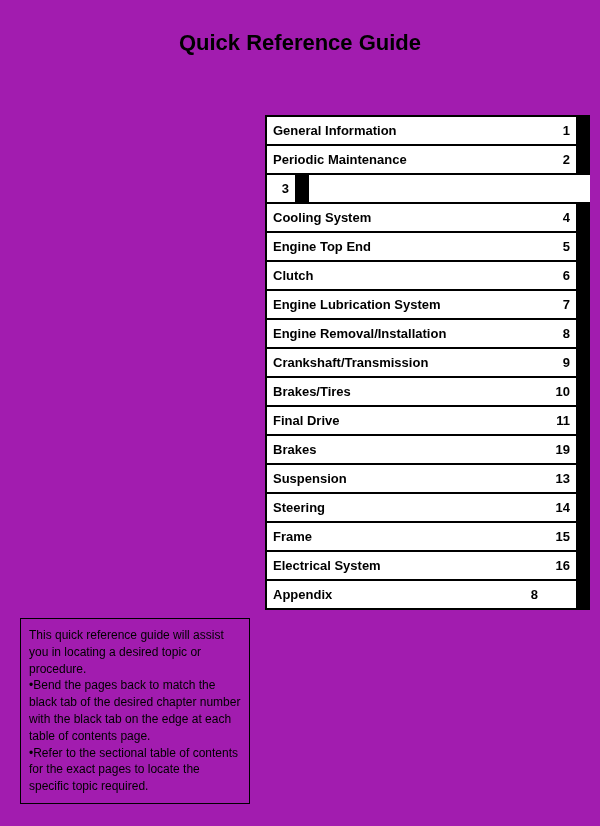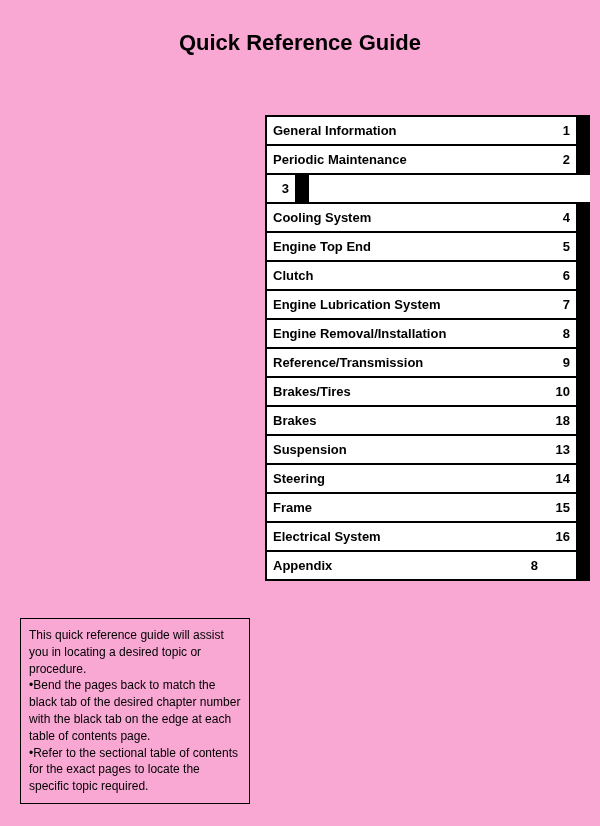--- a/index.html
+++ b/index.html
@@ -12,21 +12,21 @@
       width: 600px;
       height: 826px;
       background: #ffffff;
       font-family: Arial, sans-serif;
       overflow: hidden;
     }
 
     .page {
       width: 600px;
       height: 826px;
-      background: #f9a8d4;
+      background: #a21caf;
       position: relative;
     }
 
     .title {
       text-align: center;
       font-size: 22px;
       font-weight: bold;
       padding: 30px 0 20px 0;
     }
 
@@ -131,32 +131,37 @@
         <span class="toc-label">Engine Lubrication System</span>
         <span class="toc-number">7</span>
         <div class="toc-tab"></div>
       </div>
       <div class="toc-row">
         <span class="toc-label">Engine Removal/Installation</span>
         <span class="toc-number">8</span>
         <div class="toc-tab"></div>
       </div>
       <div class="toc-row">
-        <span class="toc-label">Reference/Transmission</span>
+        <span class="toc-label">Crankshaft/Transmission</span>
         <span class="toc-number">9</span>
         <div class="toc-tab"></div>
       </div>
       <div class="toc-row">
         <span class="toc-label">Brakes/Tires</span>
         <span class="toc-number">10</span>
         <div class="toc-tab"></div>
       </div>
       <div class="toc-row">
+        <span class="toc-label">Final Drive</span>
+        <span class="toc-number">11</span>
+        <div class="toc-tab"></div>
+      </div>
+      <div class="toc-row">
         <span class="toc-label">Brakes</span>
-        <span class="toc-number">18</span>
+        <span class="toc-number">19</span>
         <div class="toc-tab"></div>
       </div>
       <div class="toc-row">
         <span class="toc-label">Suspension</span>
         <span class="toc-number">13</span>
         <div class="toc-tab"></div>
       </div>
       <div class="toc-row">
         <span class="toc-label">Steering</span>
         <span class="toc-number">14</span>

